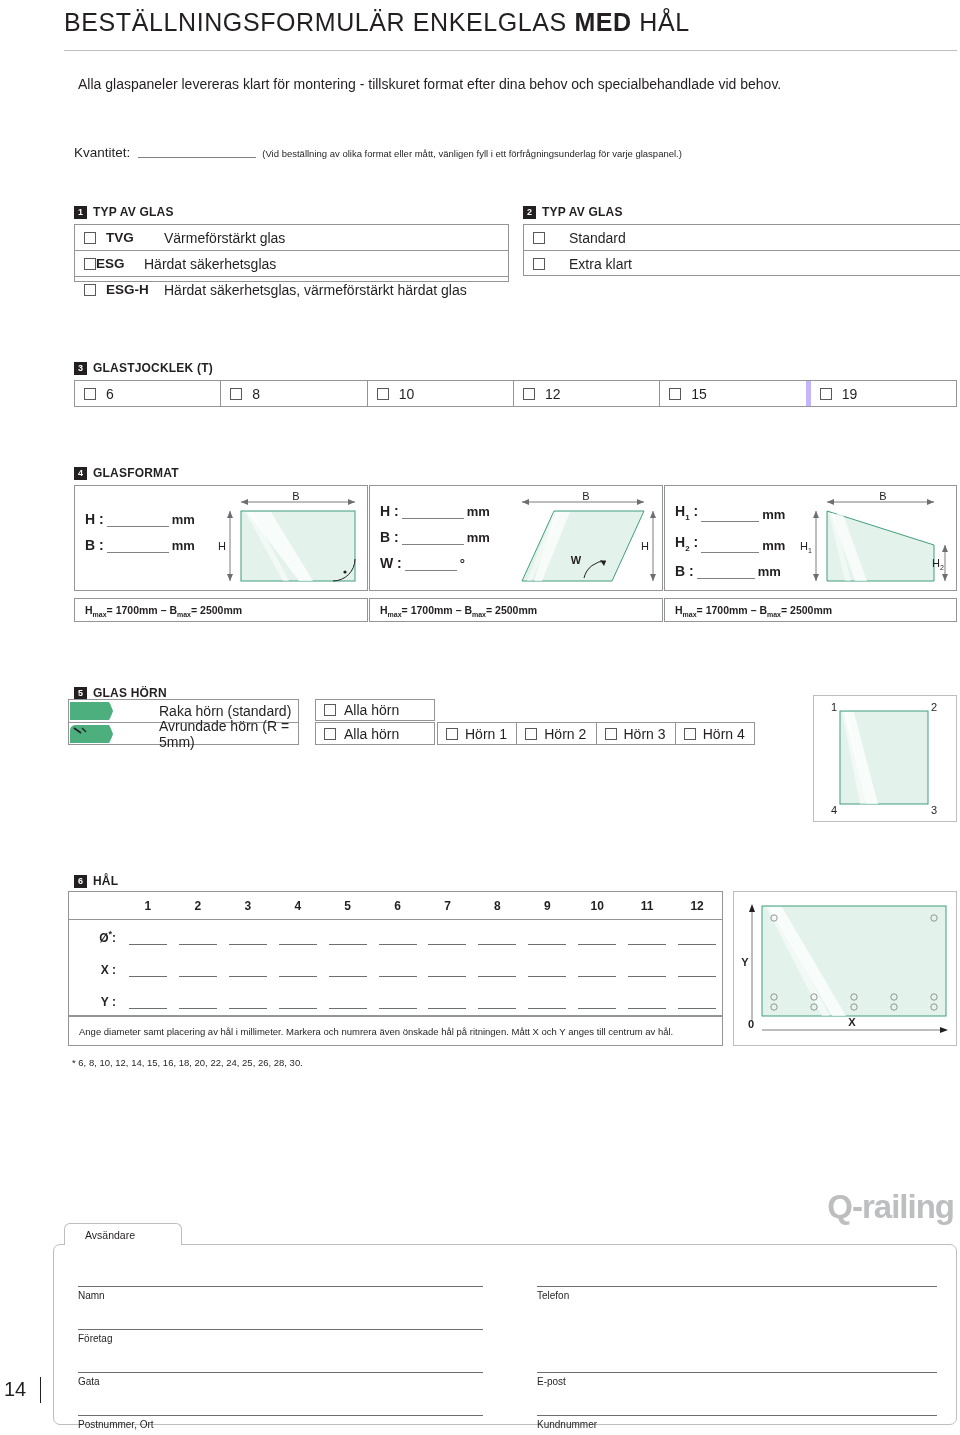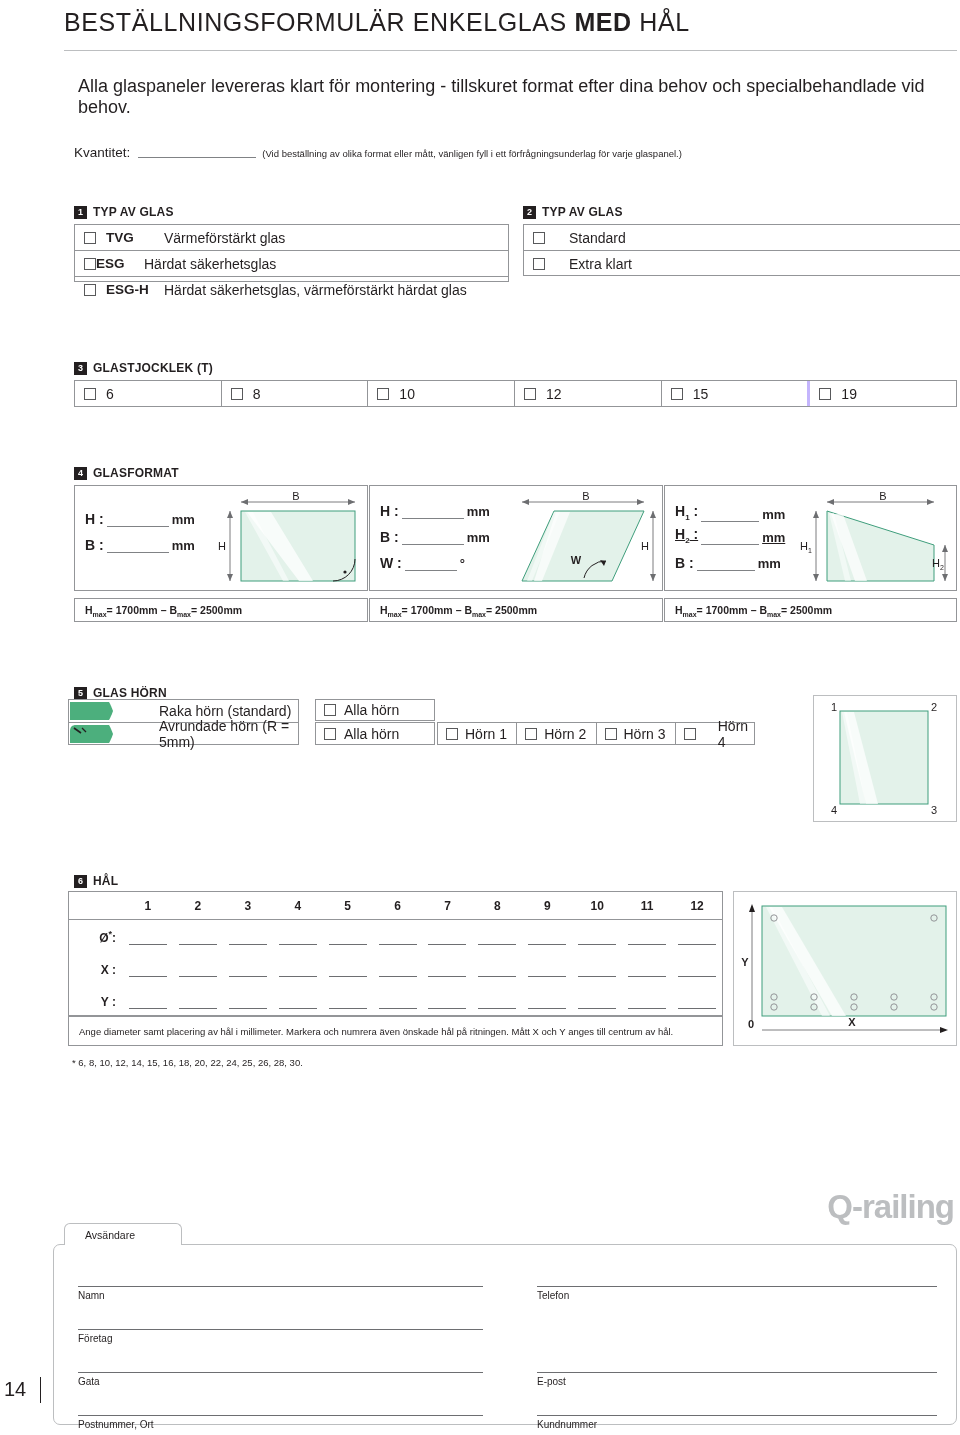--- a/index.html
+++ b/index.html
@@ -20,21 +20,21 @@
     font-weight: 400; color: #231f20; white-space: nowrap;
   }
   .title b { font-weight: 700; }
   .title-rule {
     position: absolute; left: 64px; top: 50px; width: 893px; height: 1px;
     background: #bcbec0;
   }
 
   .intro {
     position: absolute; left: 78px; top: 76px;
-    font-size: 18px; color: #231f20;
+    font-size: 14px; color: #231f20;
   }
   .qty-row {
     position: absolute; left: 74px; top: 145px;
     font-size: 13px; display: flex; align-items: flex-end; gap: 0;
   }
   .qty-label { font-size: 13.5px; font-weight: 400; }
   .qty-line {
     display: inline-block; width: 118px; border-bottom: 1.4px solid #808285;
     margin: 0 6px 2px 8px; height: 12px;
   }
@@ -190,21 +190,21 @@
       <span class="lbl">8</span>
     </div>
     <div class="row" style="flex:1; padding-left:9px; gap:10px; border-right:1px solid #939598;">
       <span class="cb"></span>
       <span class="lbl">10</span>
     </div>
     <div class="row" style="flex:1; padding-left:9px; gap:10px; border-right:1px solid #939598;">
       <span class="cb"></span>
       <span class="lbl">12</span>
     </div>
-    <div class="row" style="flex:1; padding-left:9px; gap:10px; border-right:3px solid #c4b5fd;">
+    <div class="row" style="flex:1; padding-left:9px; gap:10px; border-right:5px solid #c4b5fd;">
       <span class="cb"></span>
       <span class="lbl">15</span>
     </div>
     <div class="row" style="flex:1; padding-left:9px; gap:10px;">
       <span class="cb"></span>
       <span class="lbl">19</span>
     </div>
   </div>
 
   <div class="sec-head" style="left:74px; top:466px;">
@@ -298,21 +298,21 @@
     </div>
   </div>
 
   <div class="box" style="left:664px; top:485px; width:293px; height:106px;">
     <div style="position:absolute; left:10px; top:17px;">
       <div class="mfield">
         <span><span>H</span><sub>1</sub><span> :</span></span>
         <span class="mline" style="width:58px;"></span>
         <span class="munit">mm</span>
       </div>
-      <div class="mfield" style="margin-top:4px;text-decoration:underline;">
+      <div class="mfield" style="margin-top:12px;">
         <span><span>H</span><sub>2</sub><span> :</span></span>
         <span class="mline" style="width:58px;"></span>
         <span class="munit">mm</span>
       </div>
       <div class="mfield" style="margin-top:10px;">
         <span><span>B</span><span> :</span></span>
         <span class="mline" style="width:58px;"></span>
         <span class="munit">mm</span>
       </div>
     </div>
@@ -383,21 +383,21 @@
       <span class="lbl">Hörn 1</span>
     </div>
     <div class="row" style="flex:1; padding-left:8px; gap:7px; border-right:1px solid #939598;">
       <span class="cb"></span>
       <span class="lbl">Hörn 2</span>
     </div>
     <div class="row" style="flex:1; padding-left:8px; gap:7px; border-right:1px solid #939598;">
       <span class="cb"></span>
       <span class="lbl">Hörn 3</span>
     </div>
-    <div class="row" style="flex:1; padding-left:8px; gap:22px;">
+    <div class="row" style="flex:1; padding-left:8px; gap:7px;">
       <span class="cb"></span>
       <span class="lbl">Hörn 4</span>
     </div>
   </div>
 
   <div class="box" style="left:813px; top:695px; width:144px; height:127px; border-color:#bcbec0;">
     <svg width="142" height="125" viewBox="0 0 142 125">
       <rect x="26" y="15" width="88" height="93" class="glass-fill"></rect>
       <polygon points="30,16 40,16 64,108 52,108" fill="#ffffff" opacity=".75"></polygon>
       <polygon points="28,16 33,16 52,108 46,108" fill="#ffffff" opacity=".55"></polygon>

